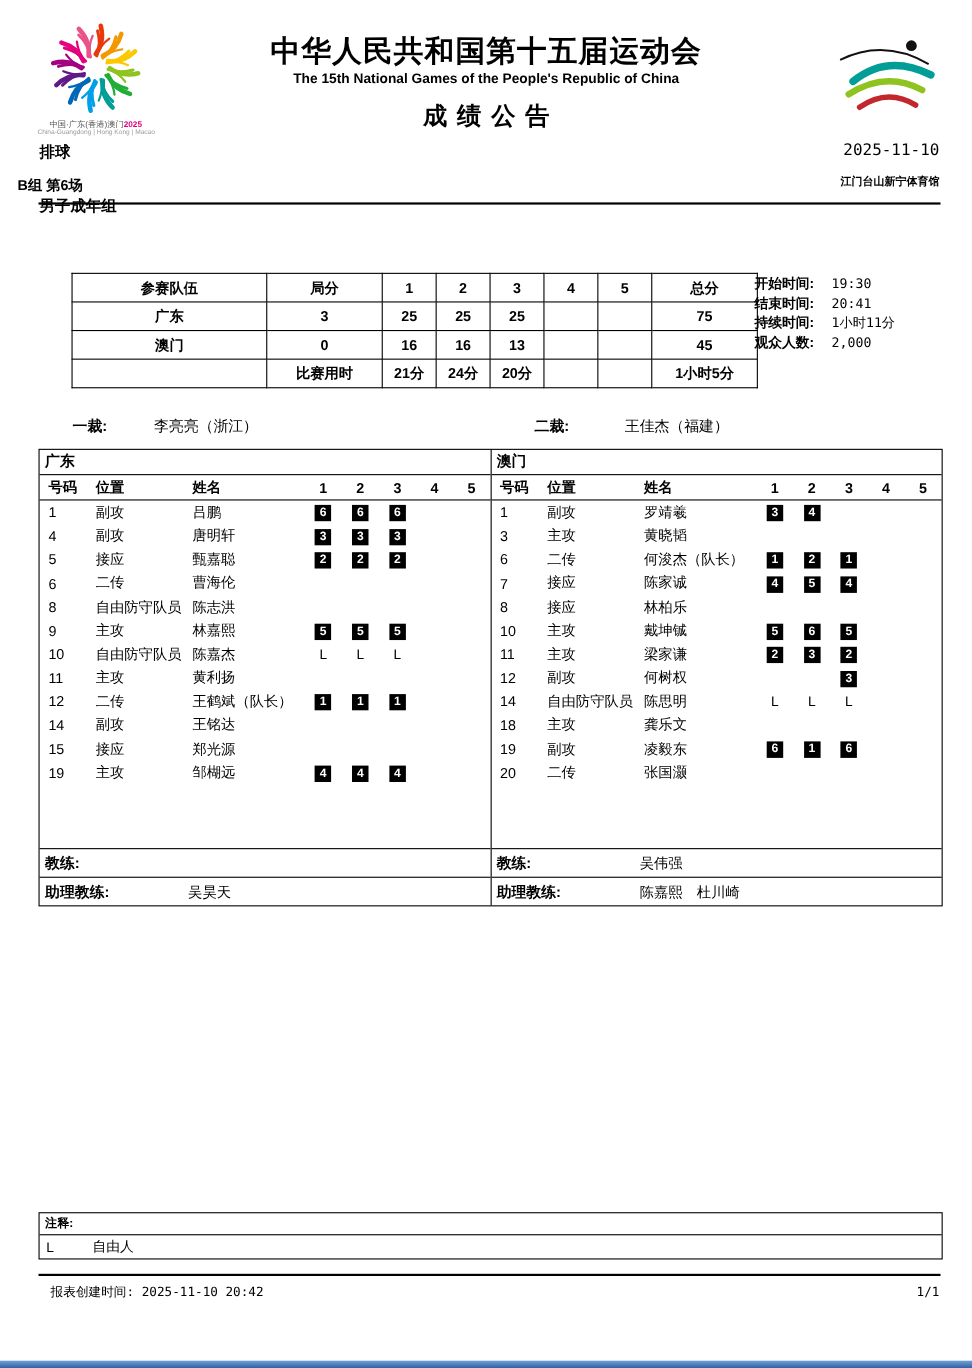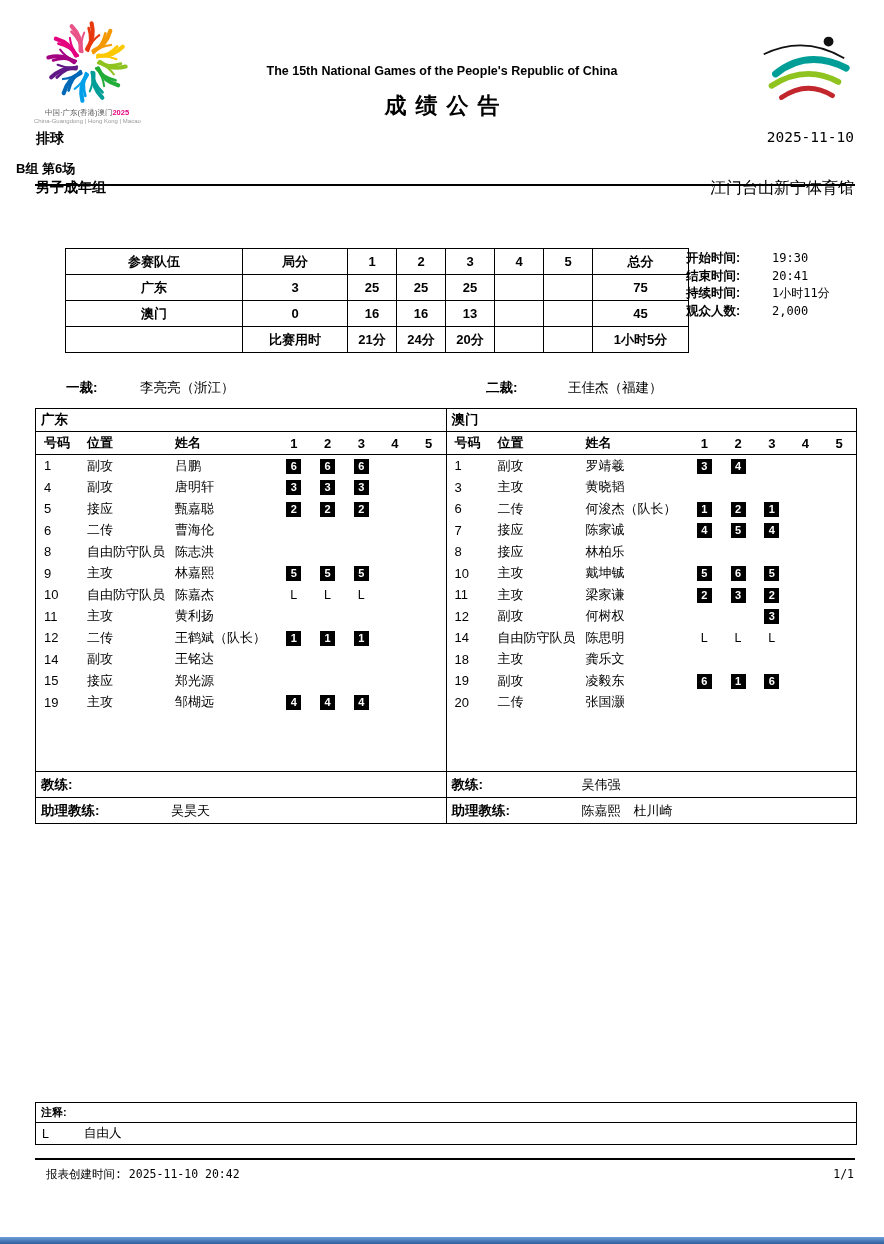--- a/index.html
+++ b/index.html
@@ -15,32 +15,32 @@
   .logo-cap2{font-size:6px;color:#999;white-space:nowrap;line-height:8px;}
   .title-cn{position:absolute;left:0;right:0;top:28px;text-align:center;font-size:27px;font-weight:bold;letter-spacing:1px;}
   .title-en{position:absolute;left:0;right:0;top:64px;text-align:center;font-size:12.5px;font-weight:bold;}
   .bulletin{position:absolute;left:0;right:0;top:91px;text-align:center;font-size:22px;font-weight:bold;letter-spacing:9px;text-indent:9px;}
   .athlete{position:absolute;right:26px;top:32px;width:108px;height:80px;}
 
   .sport{position:absolute;left:36px;top:130px;font-size:14px;font-weight:bold;}
   .date{position:absolute;right:30px;top:129px;font-size:14.5px;}
   .category{position:absolute;left:36px;top:158px;font-size:14px;font-weight:bold;margin-top:21px;}
   .match-id{position:absolute;left:16px;right:0;top:160px;text-align:left;font-size:13px;font-weight:bold;}
-  .venue{position:absolute;right:30px;top:158px;font-size:16px;font-weight:normal;margin-top:20px;}
+  .venue{position:absolute;right:30px;top:158px;font-size:10px;font-weight:bold;}
   .hr1{position:absolute;left:35px;top:184px;width:820px;border-top:2px solid #000;}
 
   
   .score-table{position:absolute;left:65px;top:248px;border-collapse:collapse;table-layout:fixed;}
   .score-table th,.score-table td{border:1.5px solid #000;height:25px;padding:0;text-align:center;font-size:13px;vertical-align:middle;font-weight:bold;}
   .score-table th{font-weight:bold;}
   .c-team{width:176px;} .c-sets{width:104px;} .c-set{width:48px;} .c-total{width:95px;margin-left:36px;}
   .score-table td.bold{font-weight:bold;}
 
   .match-info{position:absolute;left:686px;top:251px;width:172px;}
-  .mi-row{display:flex;align-items:baseline;margin-bottom:3px;font-size:12.5px;line-height:14.5px;white-space:nowrap;gap:16px;}
+  .mi-row{display:flex;align-items:baseline;margin-bottom:3px;font-size:12.5px;line-height:14.5px;white-space:nowrap;}
   .mi-label{font-weight:bold;width:70px;flex:none;}
   .mi-value{font-family:"DejaVu Sans Mono","Liberation Mono",monospace;font-size:12px;}
 
   
   .referees{position:absolute;left:0;top:379px;width:100%;height:20px;font-size:13.5px;}
   .ref-l1{position:absolute;left:66px;font-weight:bold;}
   .ref-n1{position:absolute;left:140px;}
   .ref-l2{position:absolute;left:486px;font-weight:bold;}
   .ref-n2{position:absolute;left:568px;}
 
@@ -139,20 +139,21 @@
         <g transform="rotate(330 50 50)">
           <path d="M50,36 Q59,24 55,8" stroke-width="4.5" stroke="#e95388" fill="none" stroke-linecap="round"></path>
           <path d="M57,40 Q67,32 70,19" stroke-width="3" stroke="#e8380d" fill="none" stroke-linecap="round"></path>
           <path d="M44,38 Q43,27 47,18" stroke-width="2.2" stroke="#e4007f" fill="none" stroke-linecap="round"></path>
         </g>
       </svg>
     <div class="logo-cap1"><span>中国·广东(香港)澳门</span><span class="yr">2025</span></div>
     <div class="logo-cap2">China-Guangdong | Hong Kong | Macao</div>
   </div>
 
+  <div class="title-cn">中华人民共和国第十五届运动会</div>
   <div class="title-en">The 15th National Games of the People's Republic of China</div>
   <div class="bulletin">成绩公告</div>
 
   <svg class="athlete" viewBox="0 0 110 80">
     <circle cx="80" cy="9" r="5" fill="#111"></circle>
     <path d="M14,22 Q55,2 96,26" stroke="#111" stroke-width="1.8" fill="none"></path>
     <path d="M26,42 Q58,16 98,36" stroke="#009e96" stroke-width="7" fill="none" stroke-linecap="round"></path>
     <path d="M22,54 Q56,32 90,50" stroke="#8fc31f" stroke-width="6" fill="none" stroke-linecap="round"></path>
     <path d="M32,66 Q58,48 84,64" stroke="#c1272d" stroke-width="5" fill="none" stroke-linecap="round"></path>
   </svg>

